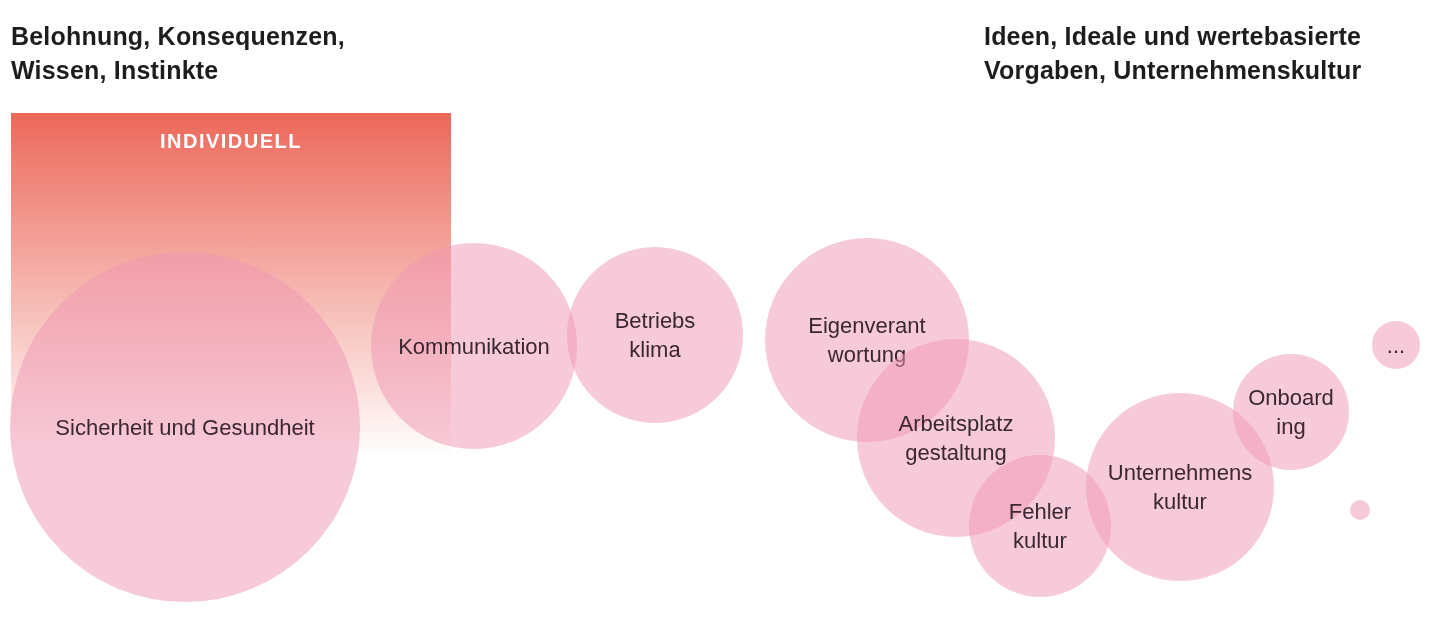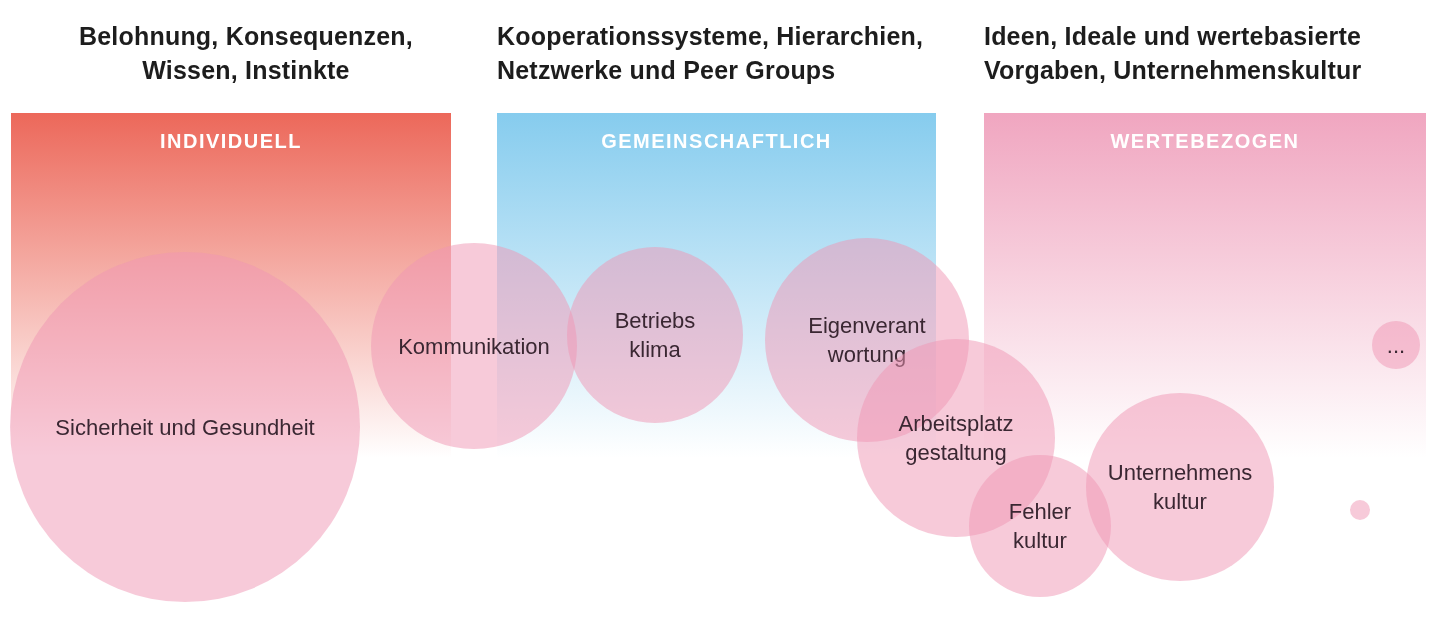--- a/index.html
+++ b/index.html
@@ -70,38 +70,30 @@
     color: var(--bubble-label-color, #3a2732);
     white-space: pre-line;
     padding: 0 6px;
   }
 </style>
 </head>
 <body>
 
 <div class="stage">
 
-  <div class="col-header header-0" style="color: rgb(29, 29, 29); text-align: center;">Belohnung, Konsequenzen,
+  <div class="col-header header-0" style="color: rgb(29, 29, 29);">Belohnung, Konsequenzen,
 Wissen, Instinkte</div>
-  <div class="col-header header-1" style="color: rgb(29, 29, 29);">Kooperationssysteme, Hierarchien,
-Netzwerke und Peer Groups</div>
   <div class="col-header header-2" style="color: rgb(29, 29, 29);">Ideen, Ideale und wertebasierte
 Vorgaben, Unternehmenskultur</div>
 
   <div class="panel panel-0" style="background: linear-gradient(rgb(236, 104, 90) 0%, rgba(255, 255, 255, 0) 100%);">
     <div class="panel-title" style="color: rgb(255, 255, 255);">INDIVIDUELL</div>
   </div>
 
-  <div class="panel panel-1" style="background: linear-gradient(rgb(134, 204, 238) 0%, rgba(255, 255, 255, 0) 100%);">
-    <div class="panel-title" style="color: rgb(255, 255, 255);">GEMEINSCHAFTLICH</div>
-  </div>
 
-  <div class="panel panel-2" style="background: linear-gradient(rgb(240, 166, 192) 0%, rgba(255, 255, 255, 0) 100%);">
-    <div class="panel-title" style="color: rgb(255, 255, 255);">WERTEBEZOGEN</div>
-  </div>
 
   <div class="bubbles-layer">
       <div class="bubble" style="left: 10px; top: 252px; width: 350px; height: 350px;">
         <span class="bubble-label">Sicherheit und Gesundheit</span>
       </div>
       <div class="bubble" style="left: 371px; top: 243px; width: 206px; height: 206px;">
         <span class="bubble-label">Kommunikation</span>
       </div>
       <div class="bubble" style="left: 567px; top: 247px; width: 176px; height: 176px;">
         <span class="bubble-label">Betriebs
@@ -116,19 +108,23 @@
 gestaltung</span>
       </div>
       <div class="bubble" style="left: 969px; top: 455px; width: 142px; height: 142px;">
         <span class="bubble-label">Fehler
 kultur</span>
       </div>
       <div class="bubble" style="left: 1086px; top: 393px; width: 188px; height: 188px;">
         <span class="bubble-label">Unternehmens
 kultur</span>
       </div>
+      <div class="bubble" style="left: 1233px; top: 354px; width: 116px; height: 116px;">
+        <span class="bubble-label">Onboard
+ing</span>
+      </div>
       <div class="bubble" style="left: 1372px; top: 321px; width: 48px; height: 48px;">
         <span class="bubble-label">...</span>
       </div>
       <div class="bubble" style="left: 1350px; top: 500px; width: 20px; height: 20px;"></div>
     </div>
 
 </div>
 
 </body></html>

